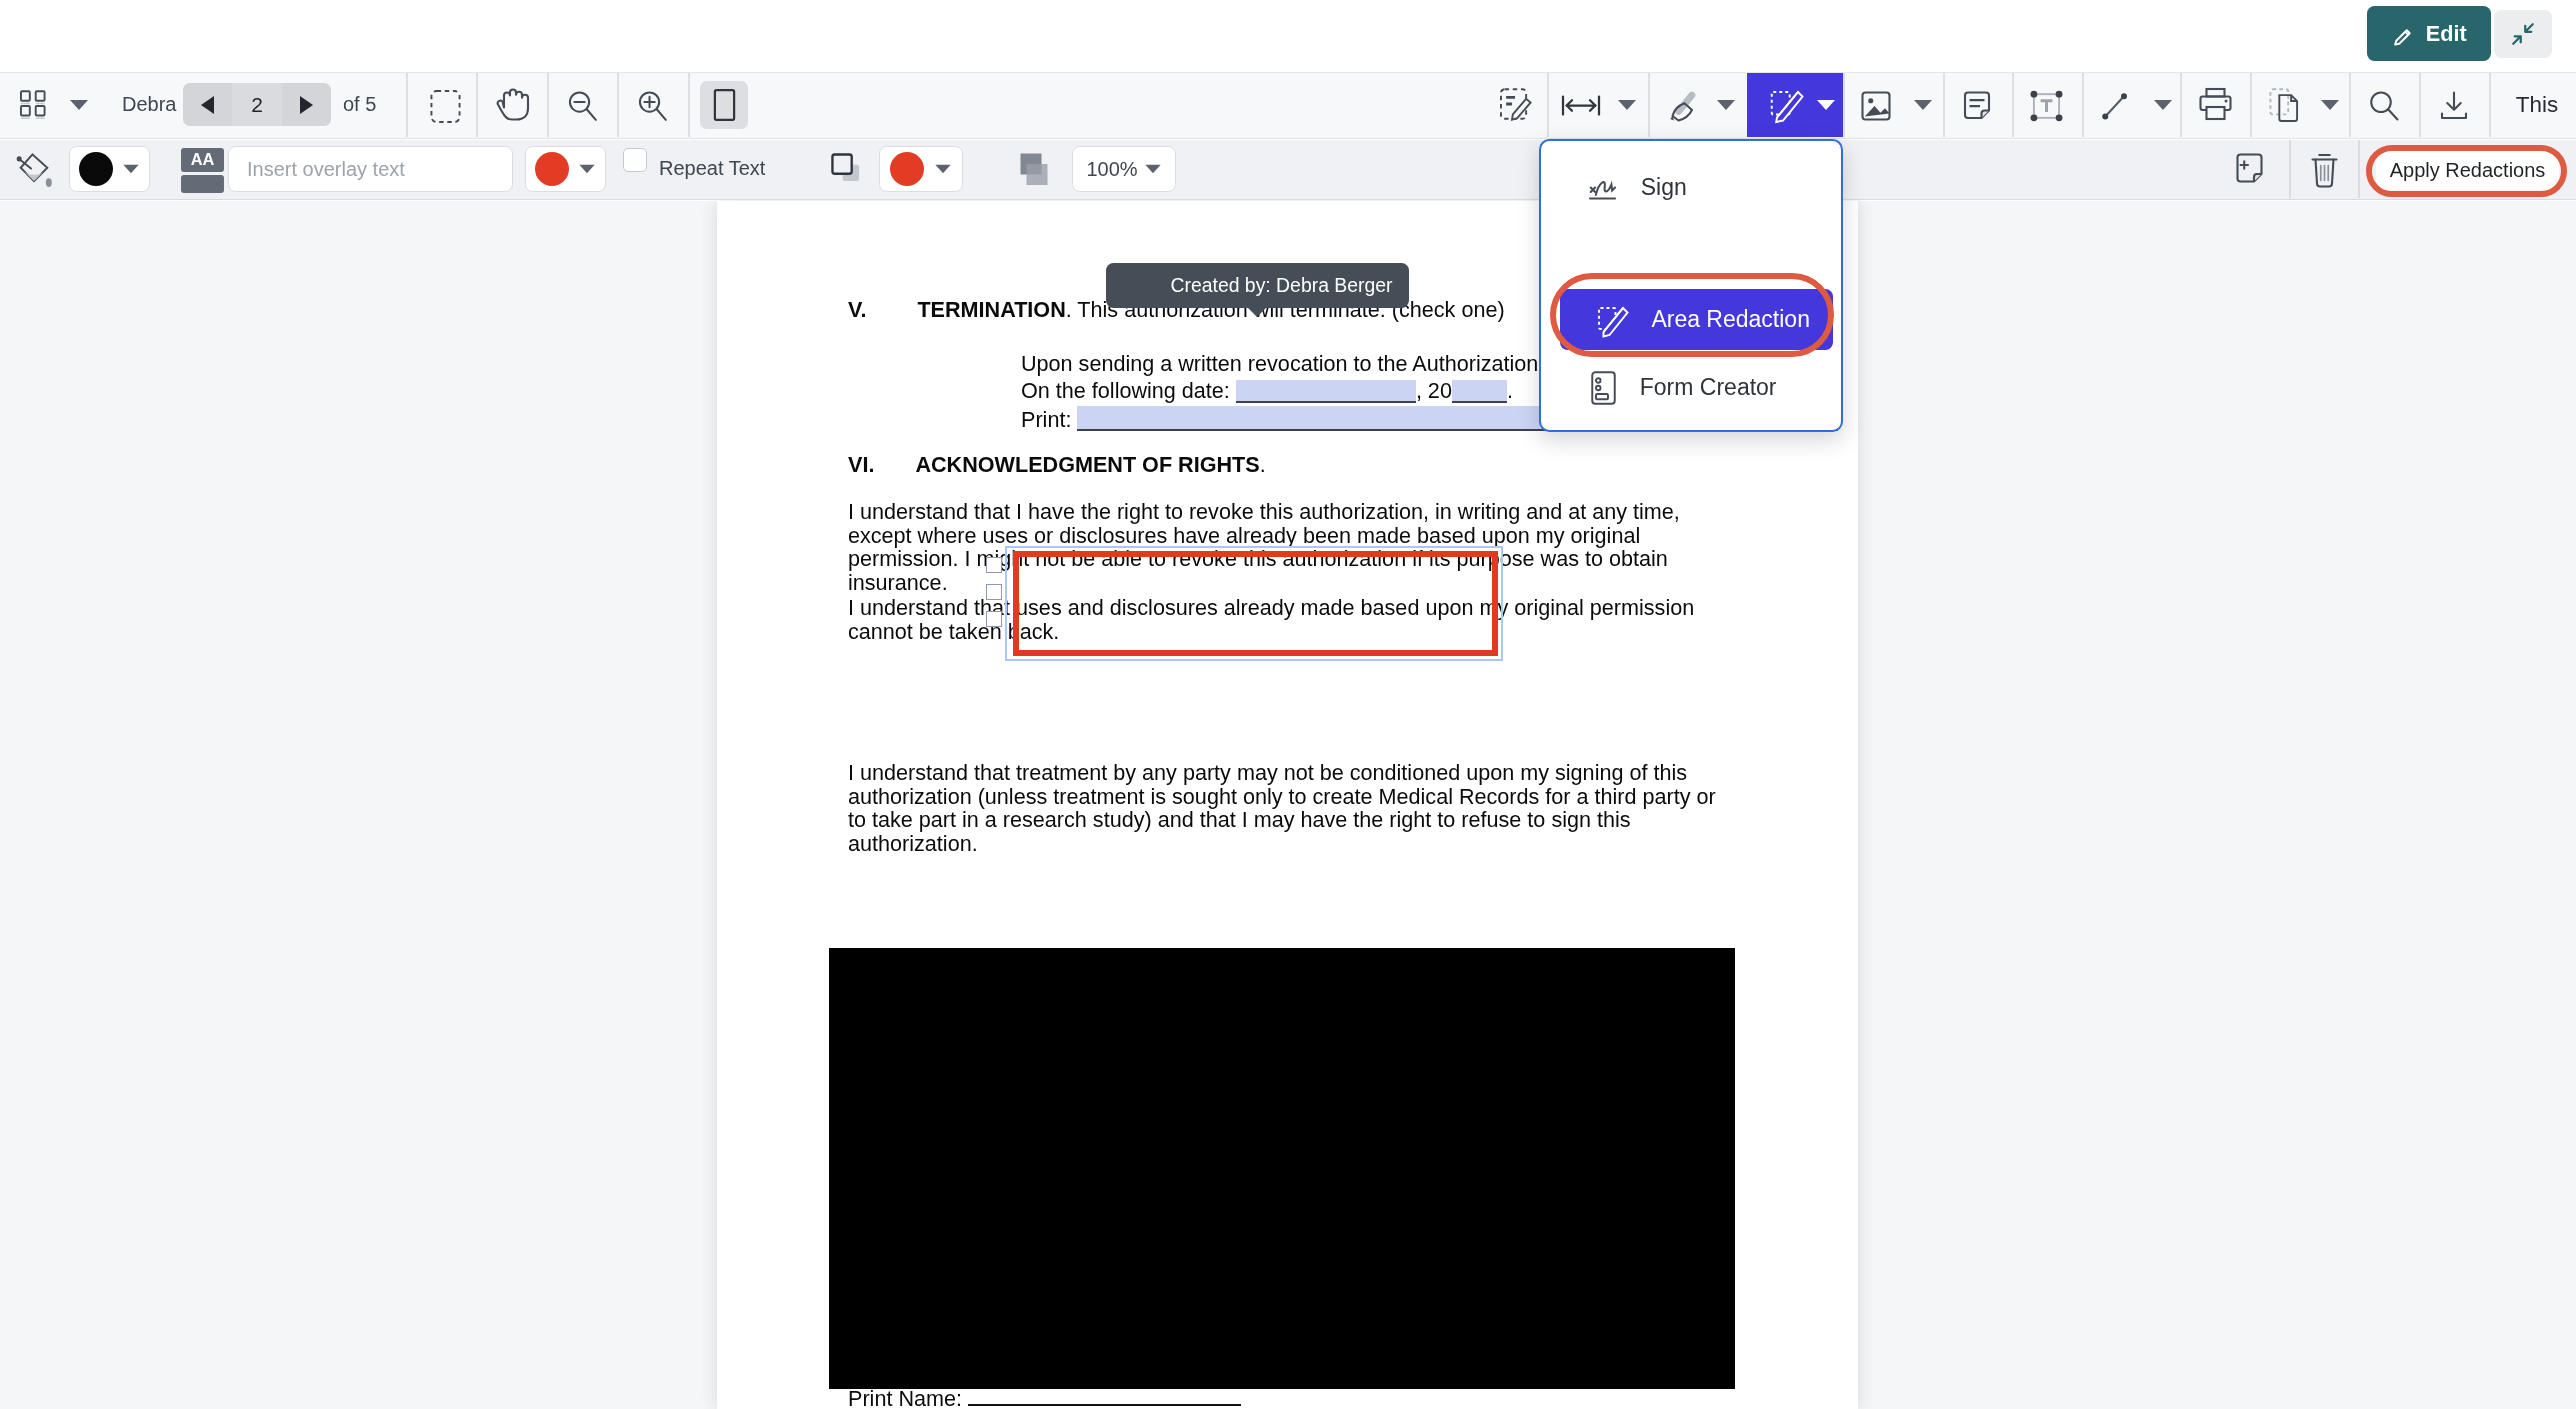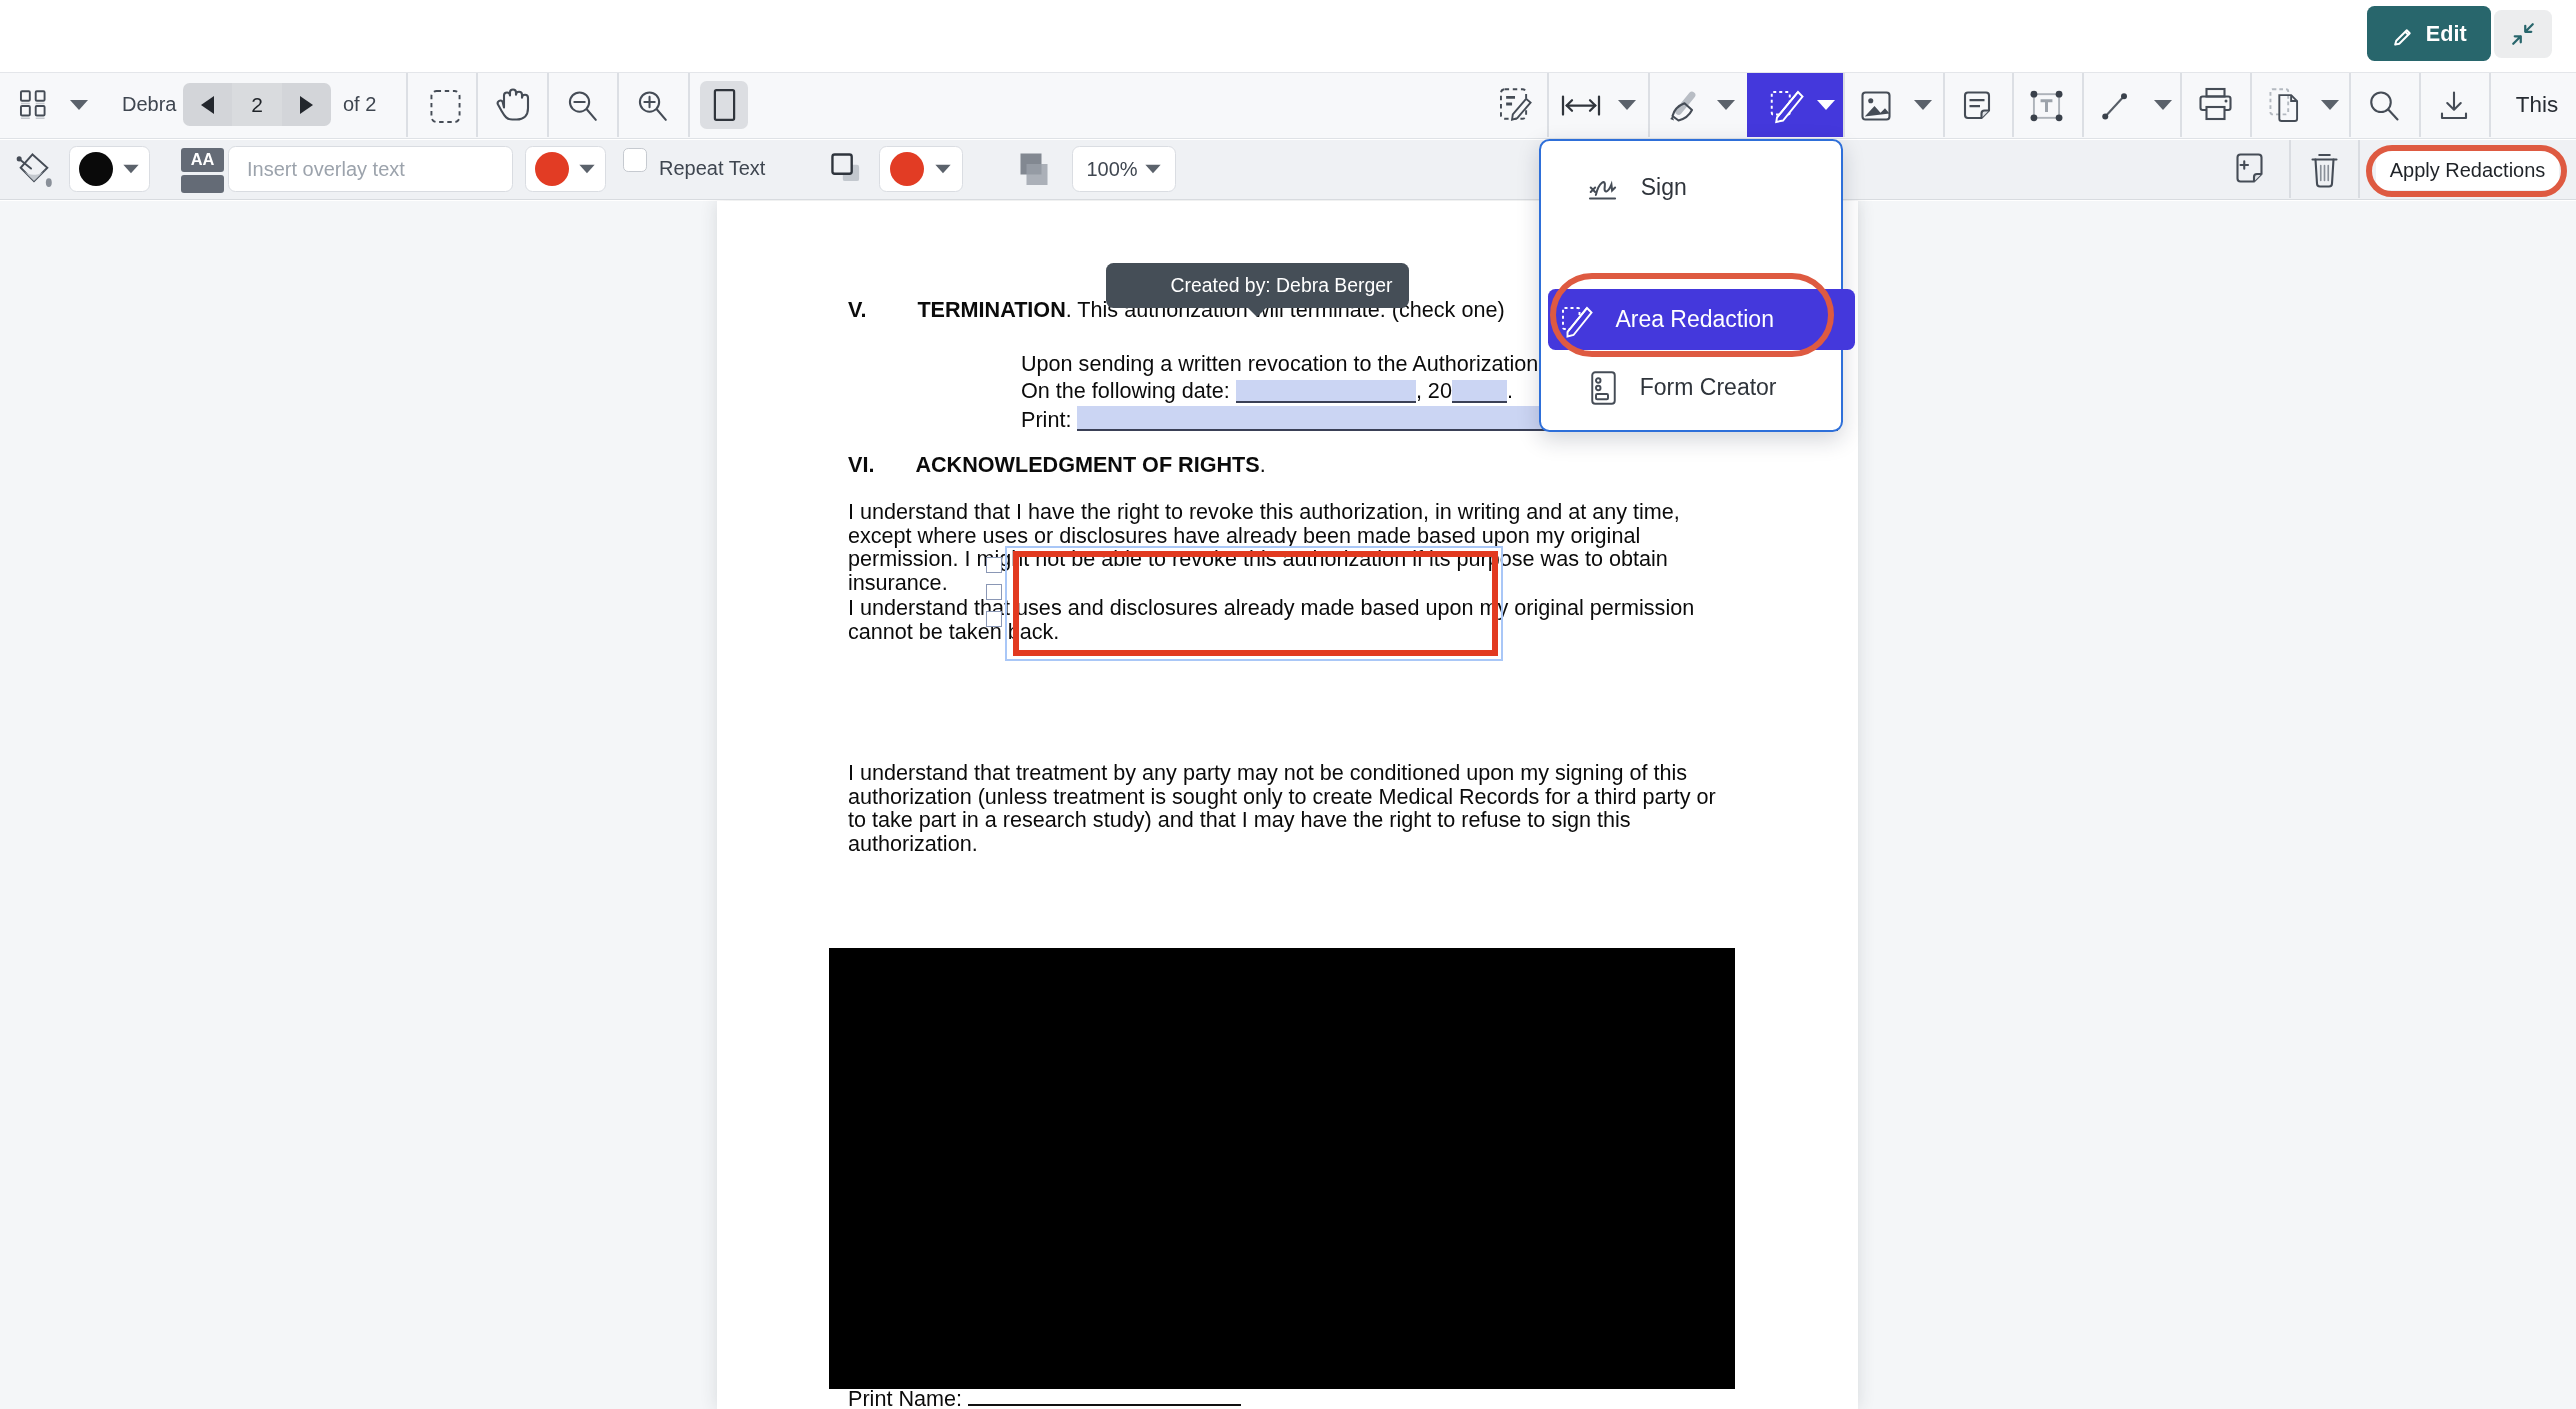--- a/index.html
+++ b/index.html
@@ -80,22 +80,22 @@
   .tooltip { position:absolute; left:1106px; top:62px; width:303px; height:45px; background:#454E57;
     border-radius:7.5px; color:#fff; font-size:19.4px; display:flex; align-items:center; justify-content:center; z-index:30;padding-left:48px; }
   .tooltip:after { content:""; position:absolute; left:50%; bottom:-9px; margin-left:-9.7px;
     border-left:9.7px solid transparent; border-right:9.7px solid transparent; border-top:9.7px solid #454E57; }
 
   
   .menu { position:absolute; left:1539px; top:139px; width:304px; height:293px; background:#fff;
     border:2.2px solid #2E6FD9; border-radius:10.4px; z-index:50; box-shadow:0 7.5px 22.4px rgba(20,30,50,.18);text-decoration:underline; }
   .menu-item { position:absolute; left:10.4px; width:280px; height:63px; display:flex; align-items:center;
     gap:19.4px; padding-left:36px; color:#2F343B; font-size:23px; cursor:pointer; }
-  .menu-item.sel { left:7px; width:307px; height:61px; background:#4438DC; border-radius:7.5px;
-    color:#fff; padding-left:12px; }
+  .menu-item.sel { left:19px; width:273px; height:61px; background:#4438DC; border-radius:7.5px;
+    color:#fff; padding-left:36px; }
   .menu-oval { position:absolute; left:9px; top:132px; width:284px; height:84px;
     border:6.7px solid #DE5A41; border-radius:42px; pointer-events:none; }
 
   svg { display:block; }
 </style>
 </head>
 <body>
 
 <div id="app">
 
@@ -187,21 +187,21 @@
     <div class="stepper">
       <div class="cell">
           <div class="tri-l"></div>
         </div>
       <div class="cell num">2</div>
       <div class="cell">
           <div class="tri-r"></div>
         </div>
     </div>
 
-    <div class="ui-label" style="position:absolute; left:343px; top:20px;">of 2</div>
+    <div class="ui-label" style="position:absolute; left:343px; top:20px;">of 5</div>
 
     <div class="sep1" style="left:406px;"></div>
     <div class="ico" style="left:427px; top:15px;">
       <svg width="37" height="37" viewBox="0 0 50 50" fill="none" stroke="#454C56" stroke-width="2.6" stroke-dasharray="6 5">
           <rect x="6" y="4" width="38" height="42" rx="7"></rect>
         </svg>
     </div>
     <div class="sep1" style="left:476px;"></div>
     <div class="ico" style="left:492px; top:12px;">
       <svg width="39" height="42" viewBox="0 0 52 56" fill="none" stroke="#454C56" stroke-width="2.8" stroke-linejoin="round" stroke-linecap="round">

